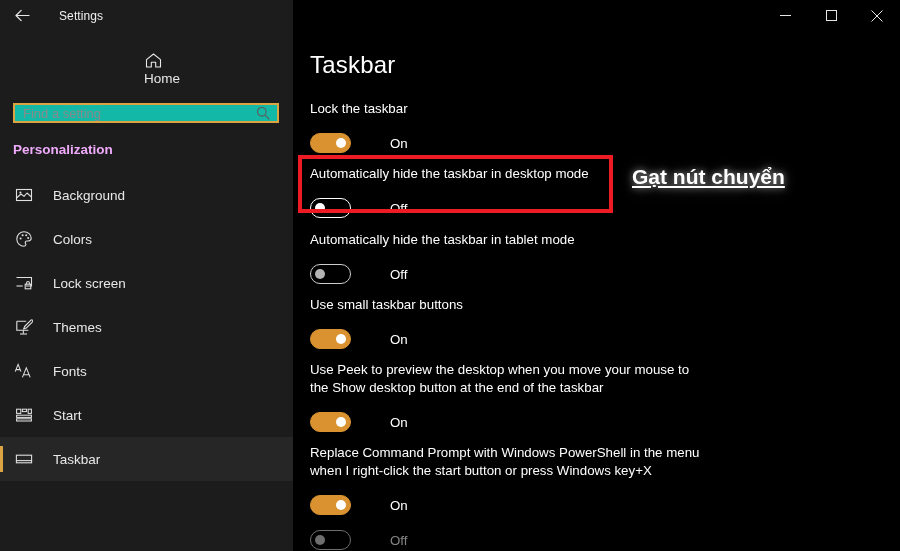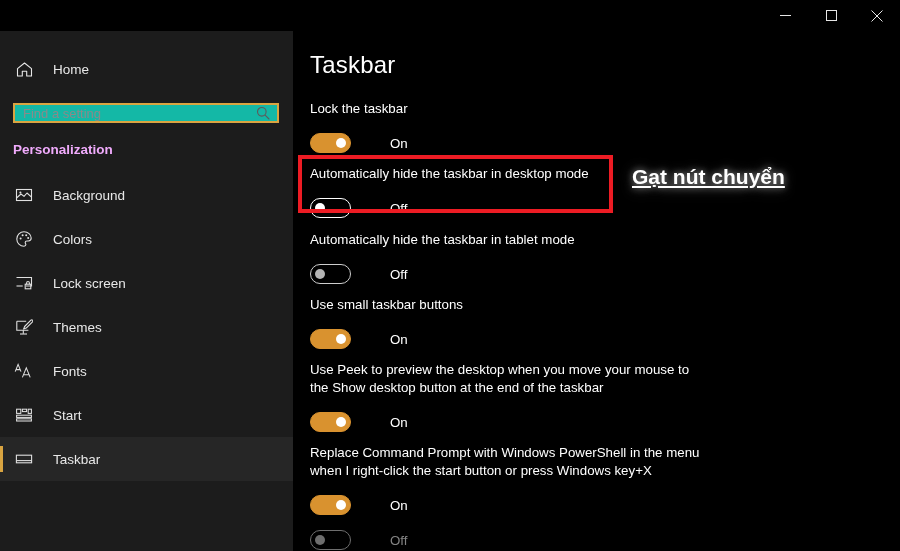--- a/index.html
+++ b/index.html
@@ -88,21 +88,21 @@
     flex: 0 0 22px;
   }
   .nav-row .ico svg { display: block; }
   .nav-row .label {
     margin-left: 18px;
     font-size: 13.5px;
     color: #e8e8e8;
     white-space: nowrap;
   }
 
-  .home-row { height: 40px; margin-top: 13px; }
+  .home-row { height: 40px; margin-top: 13px; flex-direction: column; }
 
   
   .search-wrap {
     margin: 14px 14px 0 13px;
     height: 20px;
     background: #14b8a6;
     border: 2px solid #d9a441;
     display: flex;
     align-items: center;
     padding: 0 6px 0 8px;
@@ -236,20 +236,30 @@
     z-index: 6;
     text-decoration: underline;
   }
 </style>
 </head>
 <body>
 
 <div id="app">
 
   <div class="titlebar">
+    <div class="titlebar-left">
+      <div class="back-btn">
+        <span>
+          <svg width="17" height="17" viewBox="0 0 17 17" fill="none" stroke="#eaeaea" stroke-width="1.2">
+            <path d="M15 8.5H2M2 8.5L7.2 3.4M2 8.5L7.2 13.6" stroke-linecap="round" stroke-linejoin="round"></path>
+          </svg>
+        </span>
+      </div>
+      <div class="app-title">Settings</div>
+    </div>
 
     <div class="win-controls">
       <div class="win-btn">
         <span>
           <svg width="11" height="11" viewBox="0 0 11 11">
               <path d="M0 5.5H11" stroke="#e6e6e6" stroke-width="1"></path>
             </svg>
         </span>
       </div>
       <div class="win-btn">

